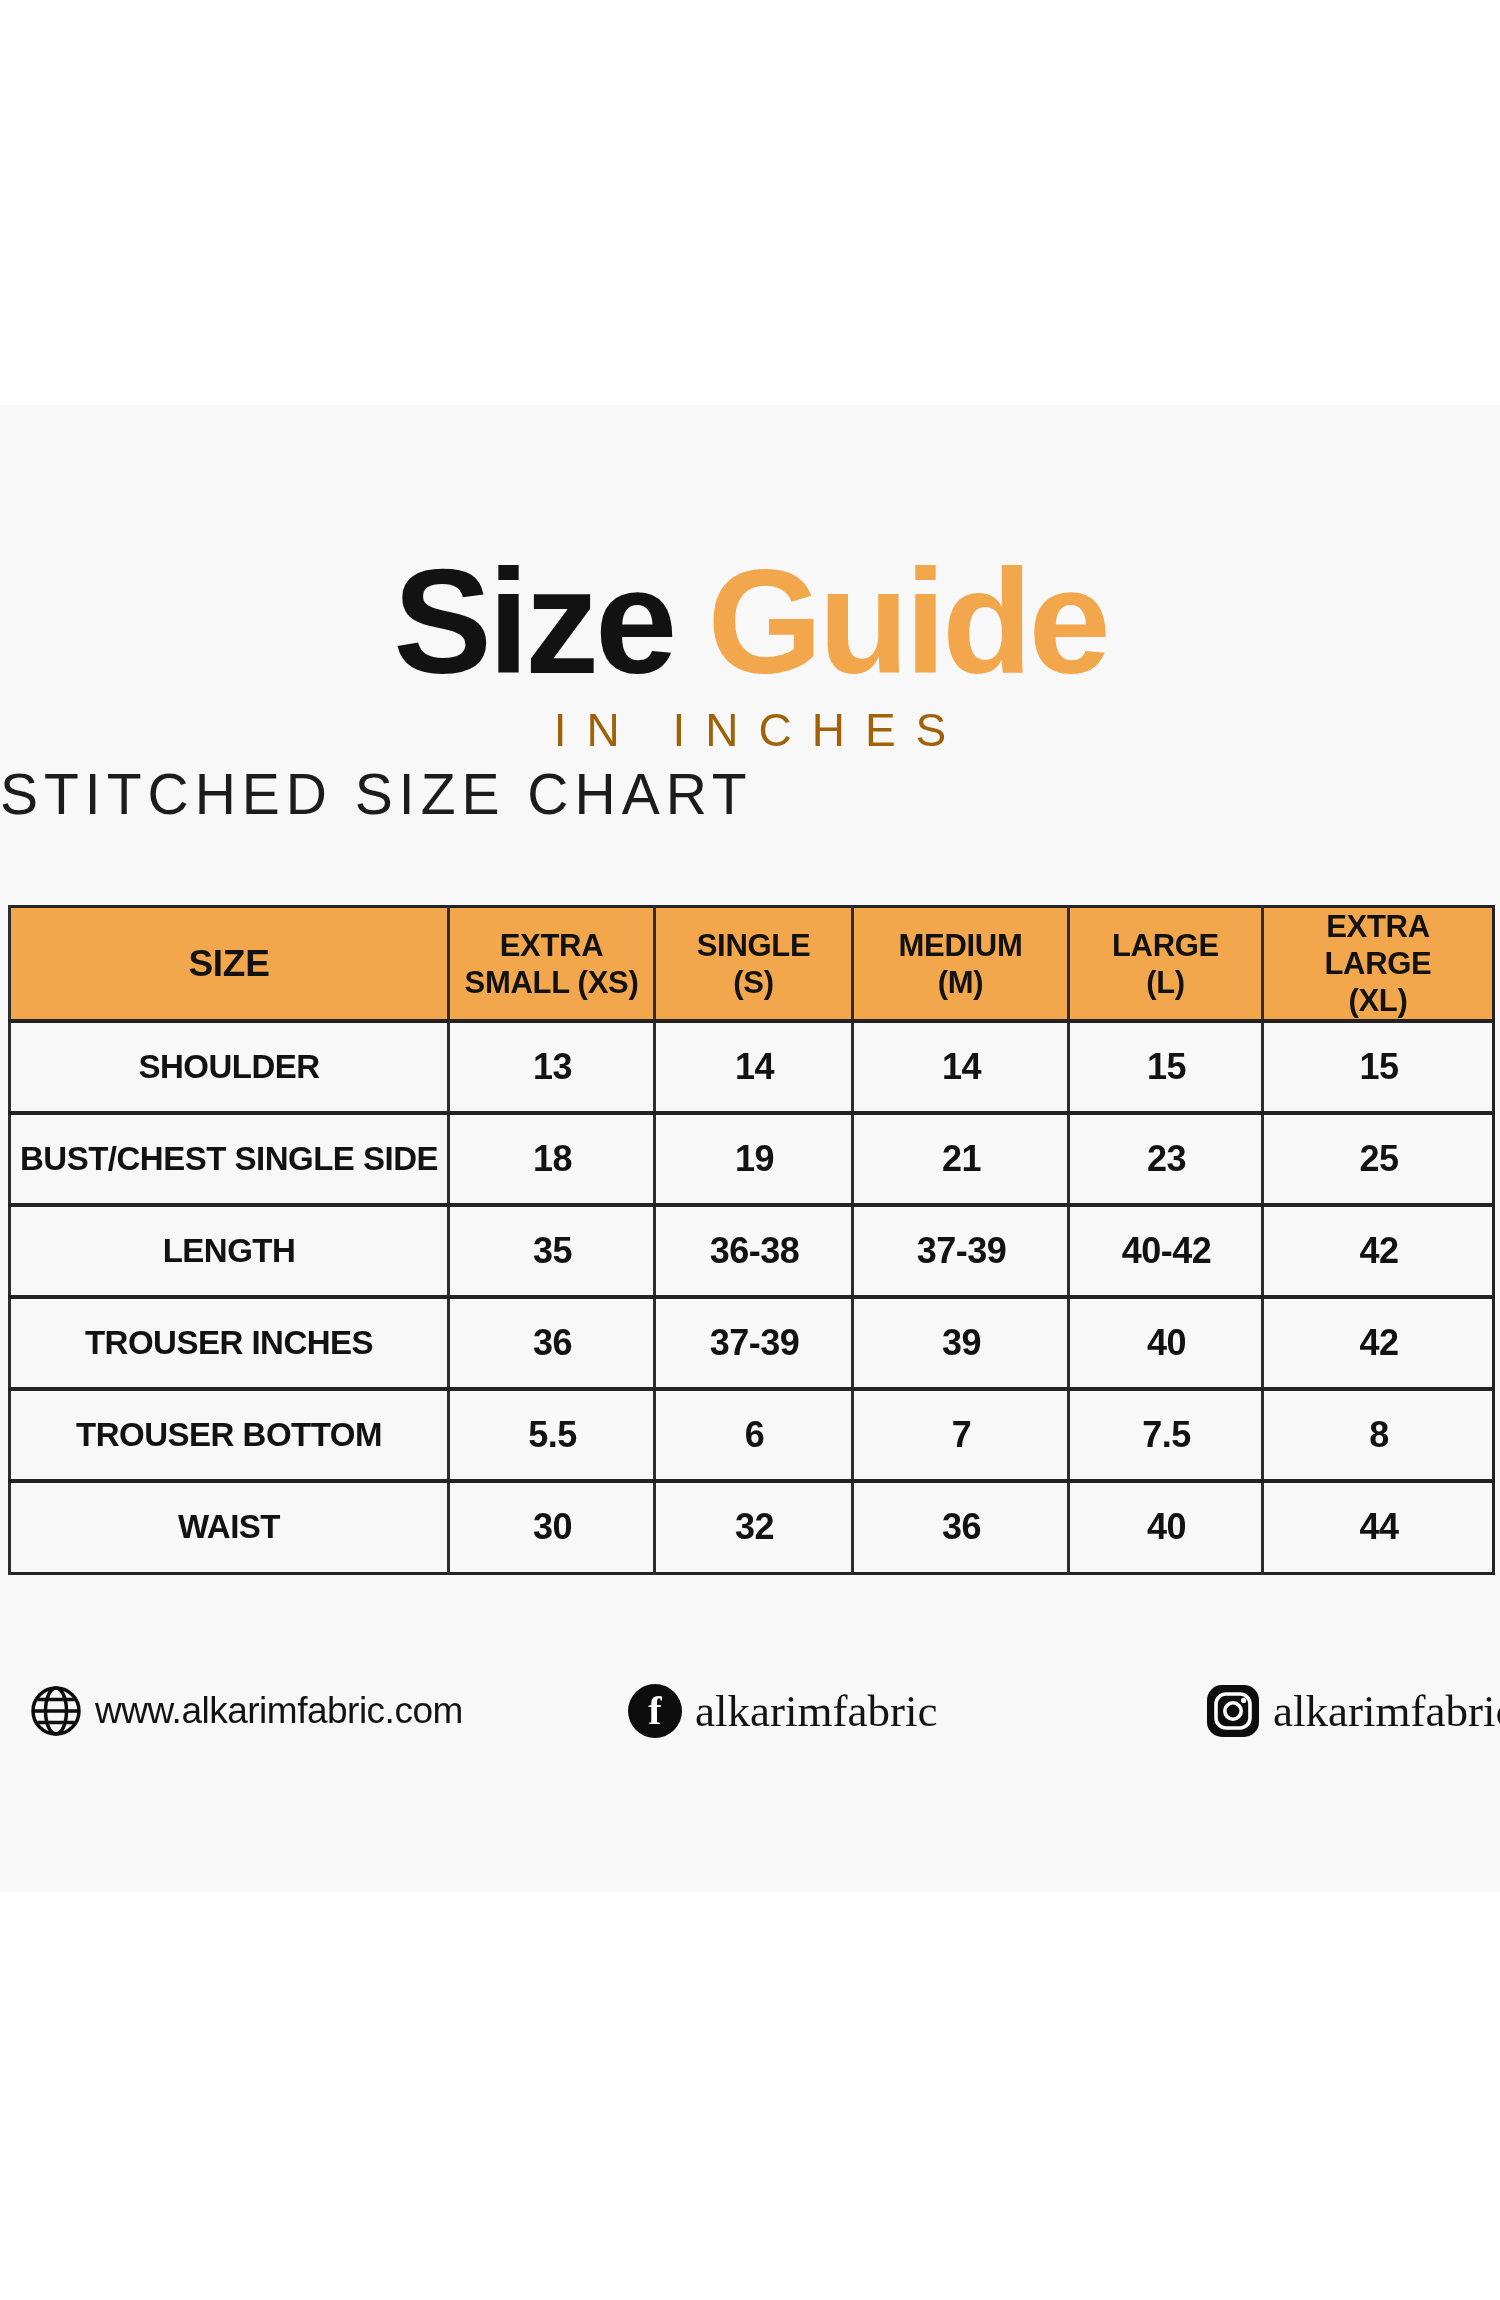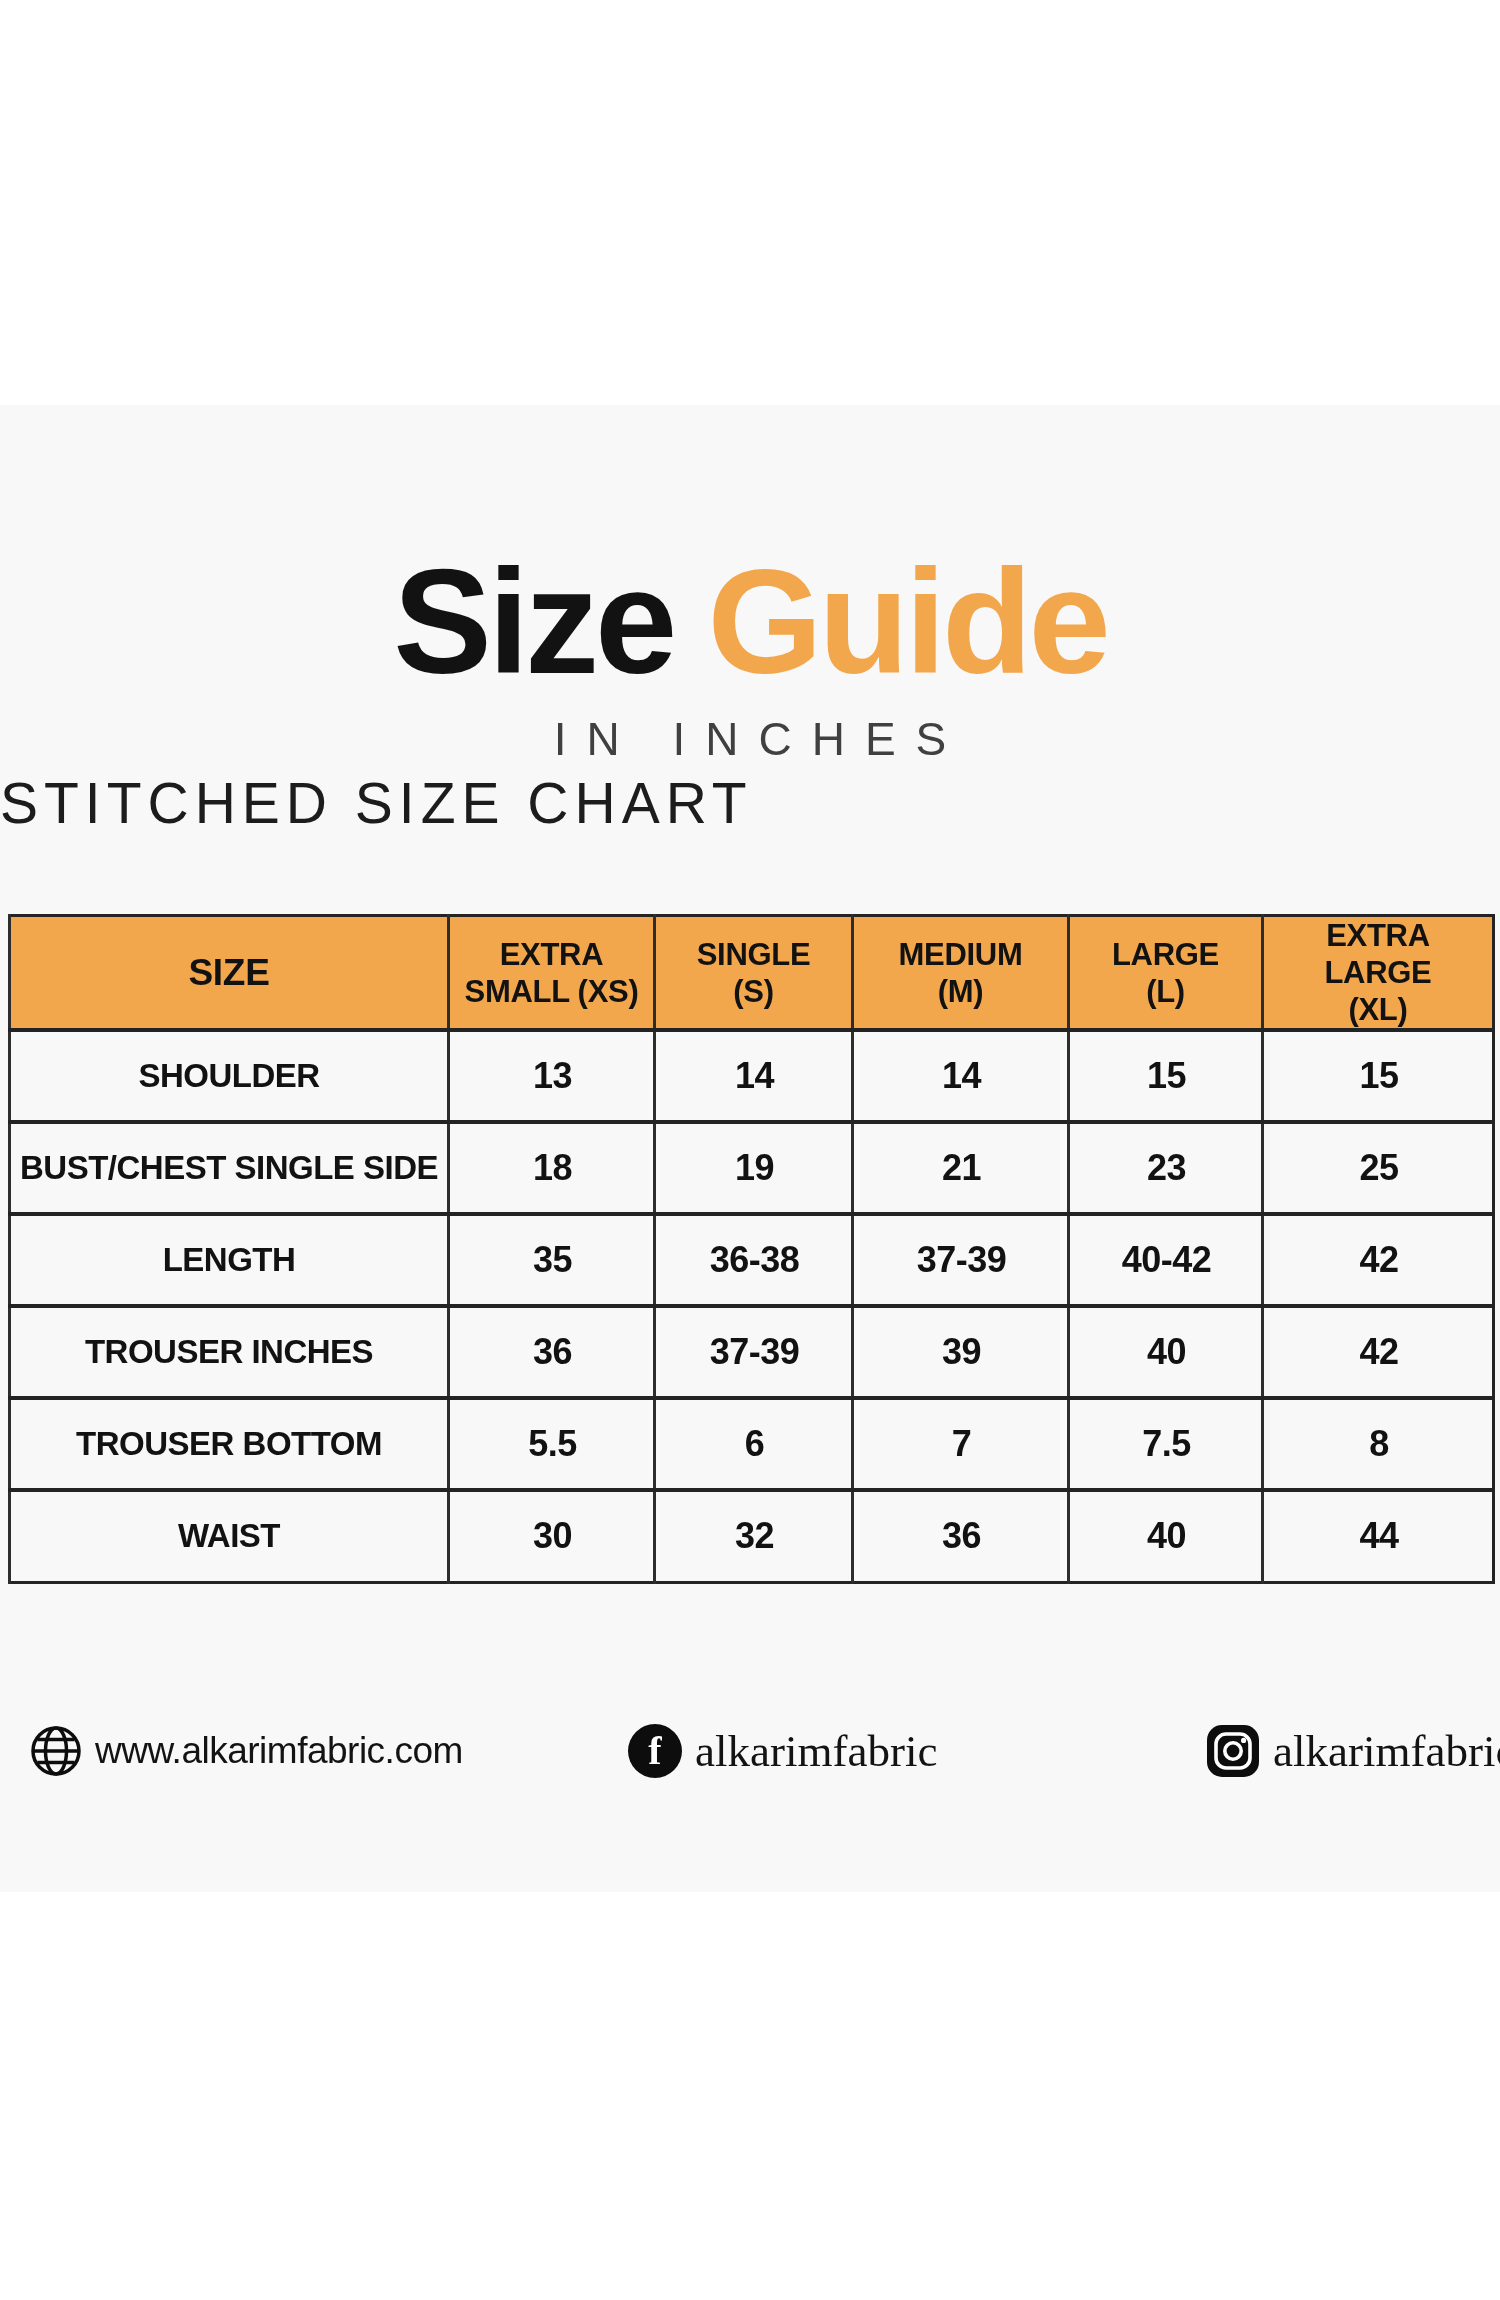--- a/index.html
+++ b/index.html
@@ -14,23 +14,23 @@
     background:var(--panel,#f8f8f9);
   }
   
   .title{
     margin-top:142px;text-align:center;
     font-size:148px;line-height:150px;font-weight:bold;letter-spacing:-4px;
     color:var(--ink,#121212);white-space:nowrap;
   }
   .title .accent{color:var(--accent,#F3A74C);margin-left:34px;}
   .sub1{
-    margin-top:15px;text-align:center;
+    margin-top:6px;text-align:center;
     font-size:46px;line-height:54px;font-weight:normal;letter-spacing:20px;
-    color:#404040;text-indent:20px;
+    color:#a16207;text-indent:20px;
   }
   .sub2{
     margin-top:6px;text-align:left;
     font-size:57px;line-height:62px;font-weight:normal;letter-spacing:6px;
     color:#1c1c1c;
   }
   
   table.size-chart{
     border-collapse:collapse;table-layout:fixed;
     width:1484px;margin:80px 0 0 8px;
@@ -47,21 +47,21 @@
   .size-chart thead th{
     background:var(--accent,#F3A74C);
     font-weight:bold;font-size:31px;line-height:37px;letter-spacing:-0.3px;
     height:95px;border-top:none;
   }
   .size-chart thead th:first-child{font-size:37px;}
   .size-chart tbody tr{height:92px;}
   .size-chart tbody th{font-weight:bold;font-size:33px;letter-spacing:-0.5px;}
   .size-chart tbody td{font-weight:bold;font-size:36px;letter-spacing:-0.5px;padding-left:8px;}
   
-  .footer{position:absolute;left:0;top:1317px;width:1308px;height:58px;padding-left:8px;}
+  .footer{position:absolute;left:0;top:1277px;width:1308px;height:58px;padding-left:8px;}
   .fgroup{position:absolute;top:0;height:58px;display:flex;align-items:center;gap:13px;}
   .fg-web{left:30px;}
   .fg-fb{left:628px;}
   .fg-ig{left:1206px;}
   .web-text{font-size:37px;color:#131313;letter-spacing:-0.5px;}
   .serif-text{font-family:"Liberation Serif", serif;font-size:45px;color:#131313;}
   .fb-badge{
     width:54px;height:54px;border-radius:50%;background:#0d0d0d;
     display:flex;align-items:center;justify-content:center;
     color:#ffffff;font-family:"Liberation Serif",serif;font-weight:bold;font-size:40px;

